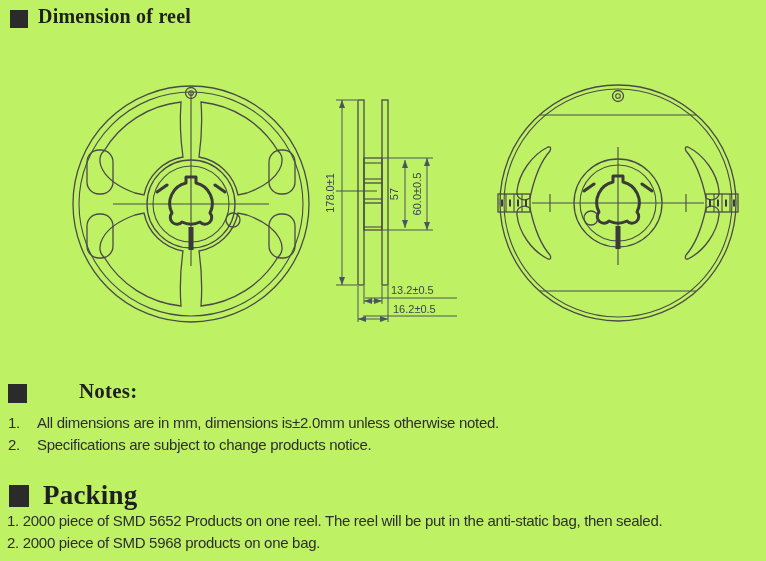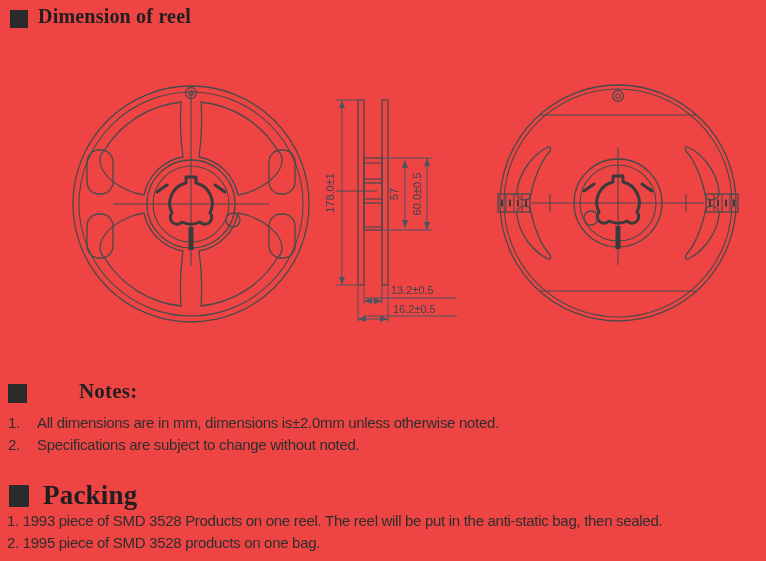--- a/index.html
+++ b/index.html
@@ -1,17 +1,17 @@
 <!DOCTYPE html>
 <html><head>
 <meta charset="utf-8">
 <style>
   html,body{margin:0;padding:0;background:#fff;}
   .page{
-    position:relative;width:766px;height:561px;background:#ef4444;
+    position:relative;width:766px;height:561px;background:#bef264;
     font-family:"Liberation Sans",sans-serif;overflow:hidden;
   }
   .sq{position:absolute;background:#2b2b2b;}
   .hdr{
     position:absolute;font-family:"Liberation Serif",serif;font-weight:bold;
     color:#1f1f1f;white-space:nowrap;letter-spacing:0.2px;
   }
   .body-line{
     position:absolute;font-size:15px;color:#2e2e2e;letter-spacing:-0.3px;
     white-space:nowrap;
@@ -181,22 +181,22 @@
     </g>
   </svg>
 
   <div class="sq" style="left:8px;top:384px;width:19px;height:19px;"></div>
   <div class="hdr" style="left:35px;top:379px;font-size:21px;margin-left:44px;">Notes:</div>
 
   <div class="body-line" style="left:8px;top:414px;">
     <span class="num">1.</span><span>All dimensions are in mm, dimensions is±2.0mm unless otherwise noted.</span>
   </div>
   <div class="body-line" style="left:8px;top:436px;">
-    <span class="num">2.</span><span>Specifications are subject to change without noted.</span>
+    <span class="num">2.</span><span>Specifications are subject to change products notice.</span>
   </div>
 
   <div class="sq" style="left:9px;top:485px;width:20px;height:22px;"></div>
   <div class="hdr" style="left:43px;top:480px;font-size:27px;">Packing</div>
 
-  <div class="body-line" style="left:7px;top:512px;">1. 1993 piece of SMD 3528 Products on one reel. The reel will be put in the anti-static bag, then sealed.</div>
-  <div class="body-line" style="left:7px;top:534px;">2. 1995 piece of SMD 3528 products on one bag.</div>
+  <div class="body-line" style="left:7px;top:512px;">1. 2000 piece of SMD 5652 Products on one reel. The reel will be put in the anti-static bag, then sealed.</div>
+  <div class="body-line" style="left:7px;top:534px;">2. 2000 piece of SMD 5968 products on one bag.</div>
 
 </div>
 
 </body></html>

